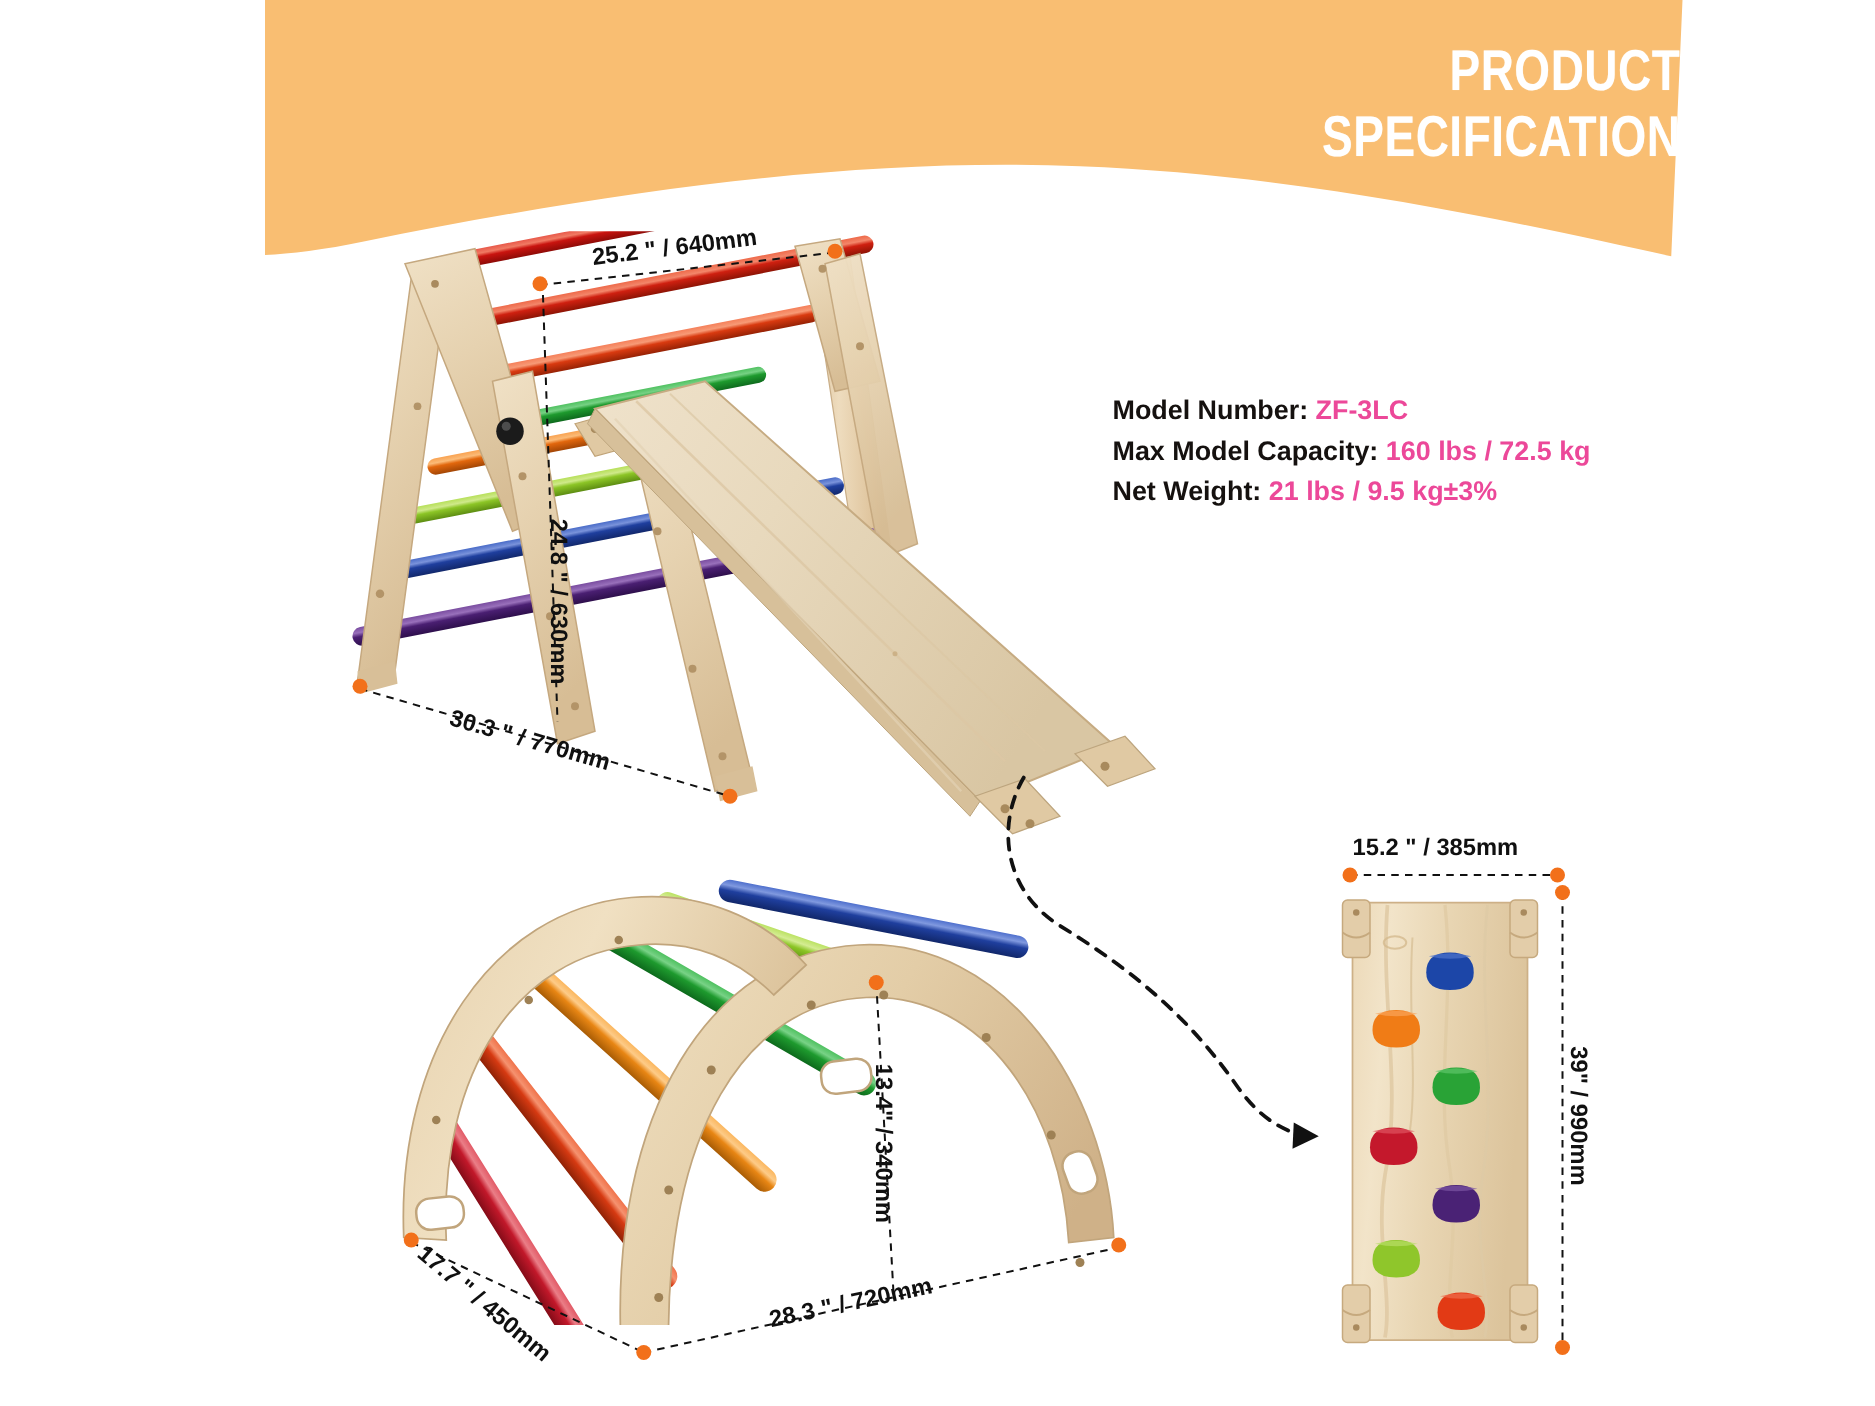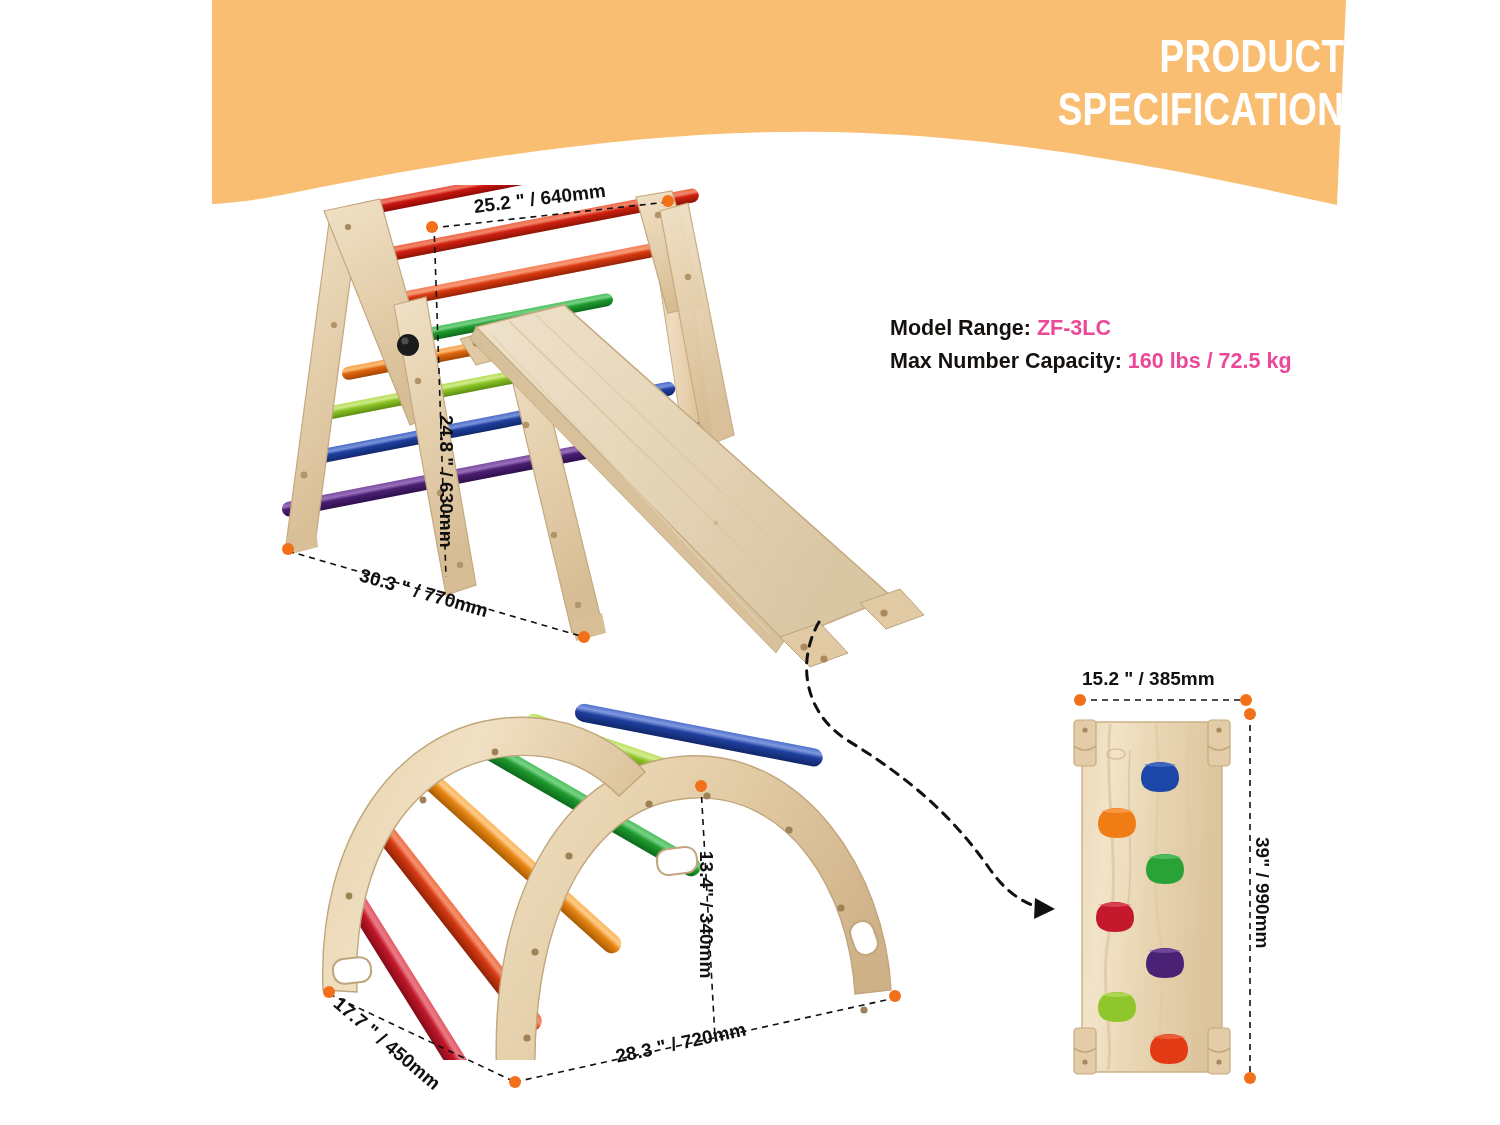--- a/index.html
+++ b/index.html
@@ -64,26 +64,30 @@
                C225,200 198,203 178,204 Z" fill="#F9BE72"></path>
     </svg>
     <div class="banner-title">
       <span class="l1">PRODUCT</span>
       <span class="l2">SPECIFICATION</span>
     </div>
   </div>
 
   <div class="spec">
     <span class="row">
-      <span>Model Range:</span>
+      <span>Model Number:</span>
       <span class="val">ZF-3LC</span>
     </span>
     <span class="row">
-      <span>Max Number Capacity:</span>
+      <span>Max Model Capacity:</span>
       <span class="val">160 lbs / 72.5 kg</span>
+    </span>
+    <span class="row">
+      <span>Net Weight:</span>
+      <span class="val">21 lbs / 9.5 kg±3%</span>
     </span>
   </div>
 
   <svg class="abs" style="left:230px;top:185px;" width="850" height="520" viewBox="0 0 850 520">
     <defs>
       <linearGradient id="woodV" x1="0" y1="0" x2="1" y2="0">
         <stop offset="0%" stop-color="#dcc19a"></stop>
         <stop offset="35%" stop-color="#eedcbe"></stop>
         <stop offset="75%" stop-color="#e0c69f"></stop>
         <stop offset="100%" stop-color="#cfb288"></stop>

